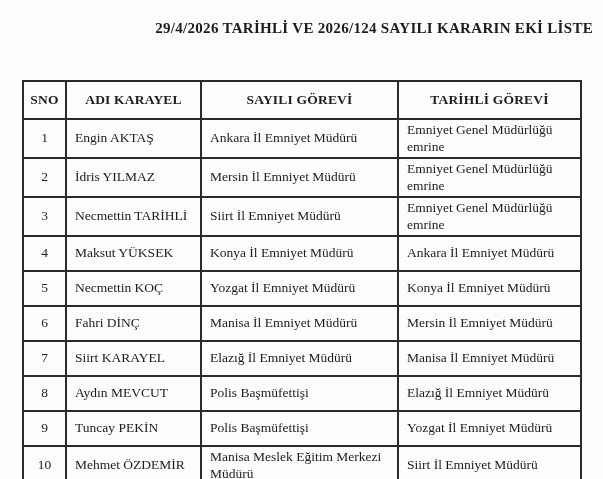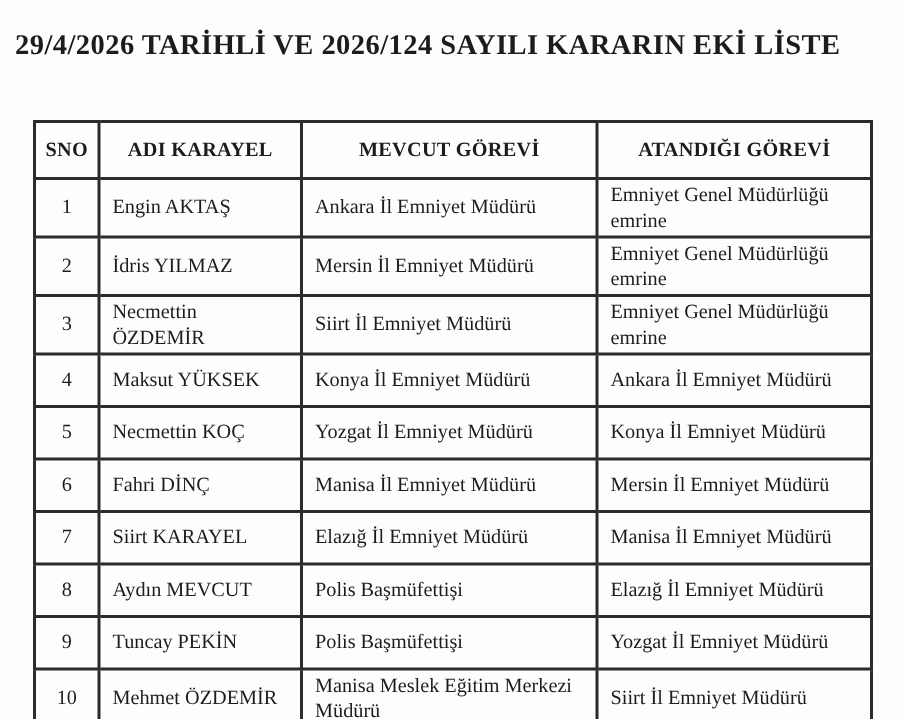--- a/index.html
+++ b/index.html
@@ -12,23 +12,23 @@
   body {
     width: 603px;
     height: 479px;
     background: var(--bg);
     font-family: "Liberation Serif", "DejaVu Serif", serif;
     color: var(--ink);
     overflow: hidden;
   }
   .doc-title {
     margin: 20px 10px 0 10px;
-    text-align: left;
+    text-align: right;
     font-weight: bold;
-    font-size: 19px;
+    font-size: 15px;
     letter-spacing: 0.3px;
     color: var(--ink);
   }
   .decree-table {
     position: absolute;
     left: 22px;
     top: 80px;
     width: 558px;
     border-collapse: collapse;
     table-layout: fixed;
@@ -73,40 +73,40 @@
   <colgroup>
     <col class="c-sno">
     <col class="c-name">
     <col class="c-curr">
     <col class="c-assn">
   </colgroup>
   <thead>
     <tr>
       <th>SNO</th>
       <th>ADI KARAYEL</th>
-      <th>MEVCUT GÖREVİ</th>
-      <th>ATANDIĞI GÖREVİ</th>
+      <th>SAYILI GÖREVİ</th>
+      <th>TARİHLİ GÖREVİ</th>
     </tr>
   </thead>
   <tbody>
       <tr>
         <td class="sno-cell">1</td>
         <td>Engin AKTAŞ</td>
         <td>Ankara İl Emniyet Müdürü</td>
         <td>Emniyet Genel Müdürlüğü emrine</td>
       </tr>
       <tr>
         <td class="sno-cell">2</td>
         <td>İdris YILMAZ</td>
         <td>Mersin İl Emniyet Müdürü</td>
         <td>Emniyet Genel Müdürlüğü emrine</td>
       </tr>
       <tr>
         <td class="sno-cell">3</td>
-        <td>Necmettin ÖZDEMİR</td>
+        <td>Necmettin TARİHLİ</td>
         <td>Siirt İl Emniyet Müdürü</td>
         <td>Emniyet Genel Müdürlüğü emrine</td>
       </tr>
       <tr>
         <td class="sno-cell">4</td>
         <td>Maksut YÜKSEK</td>
         <td>Konya İl Emniyet Müdürü</td>
         <td>Ankara İl Emniyet Müdürü</td>
       </tr>
       <tr>

